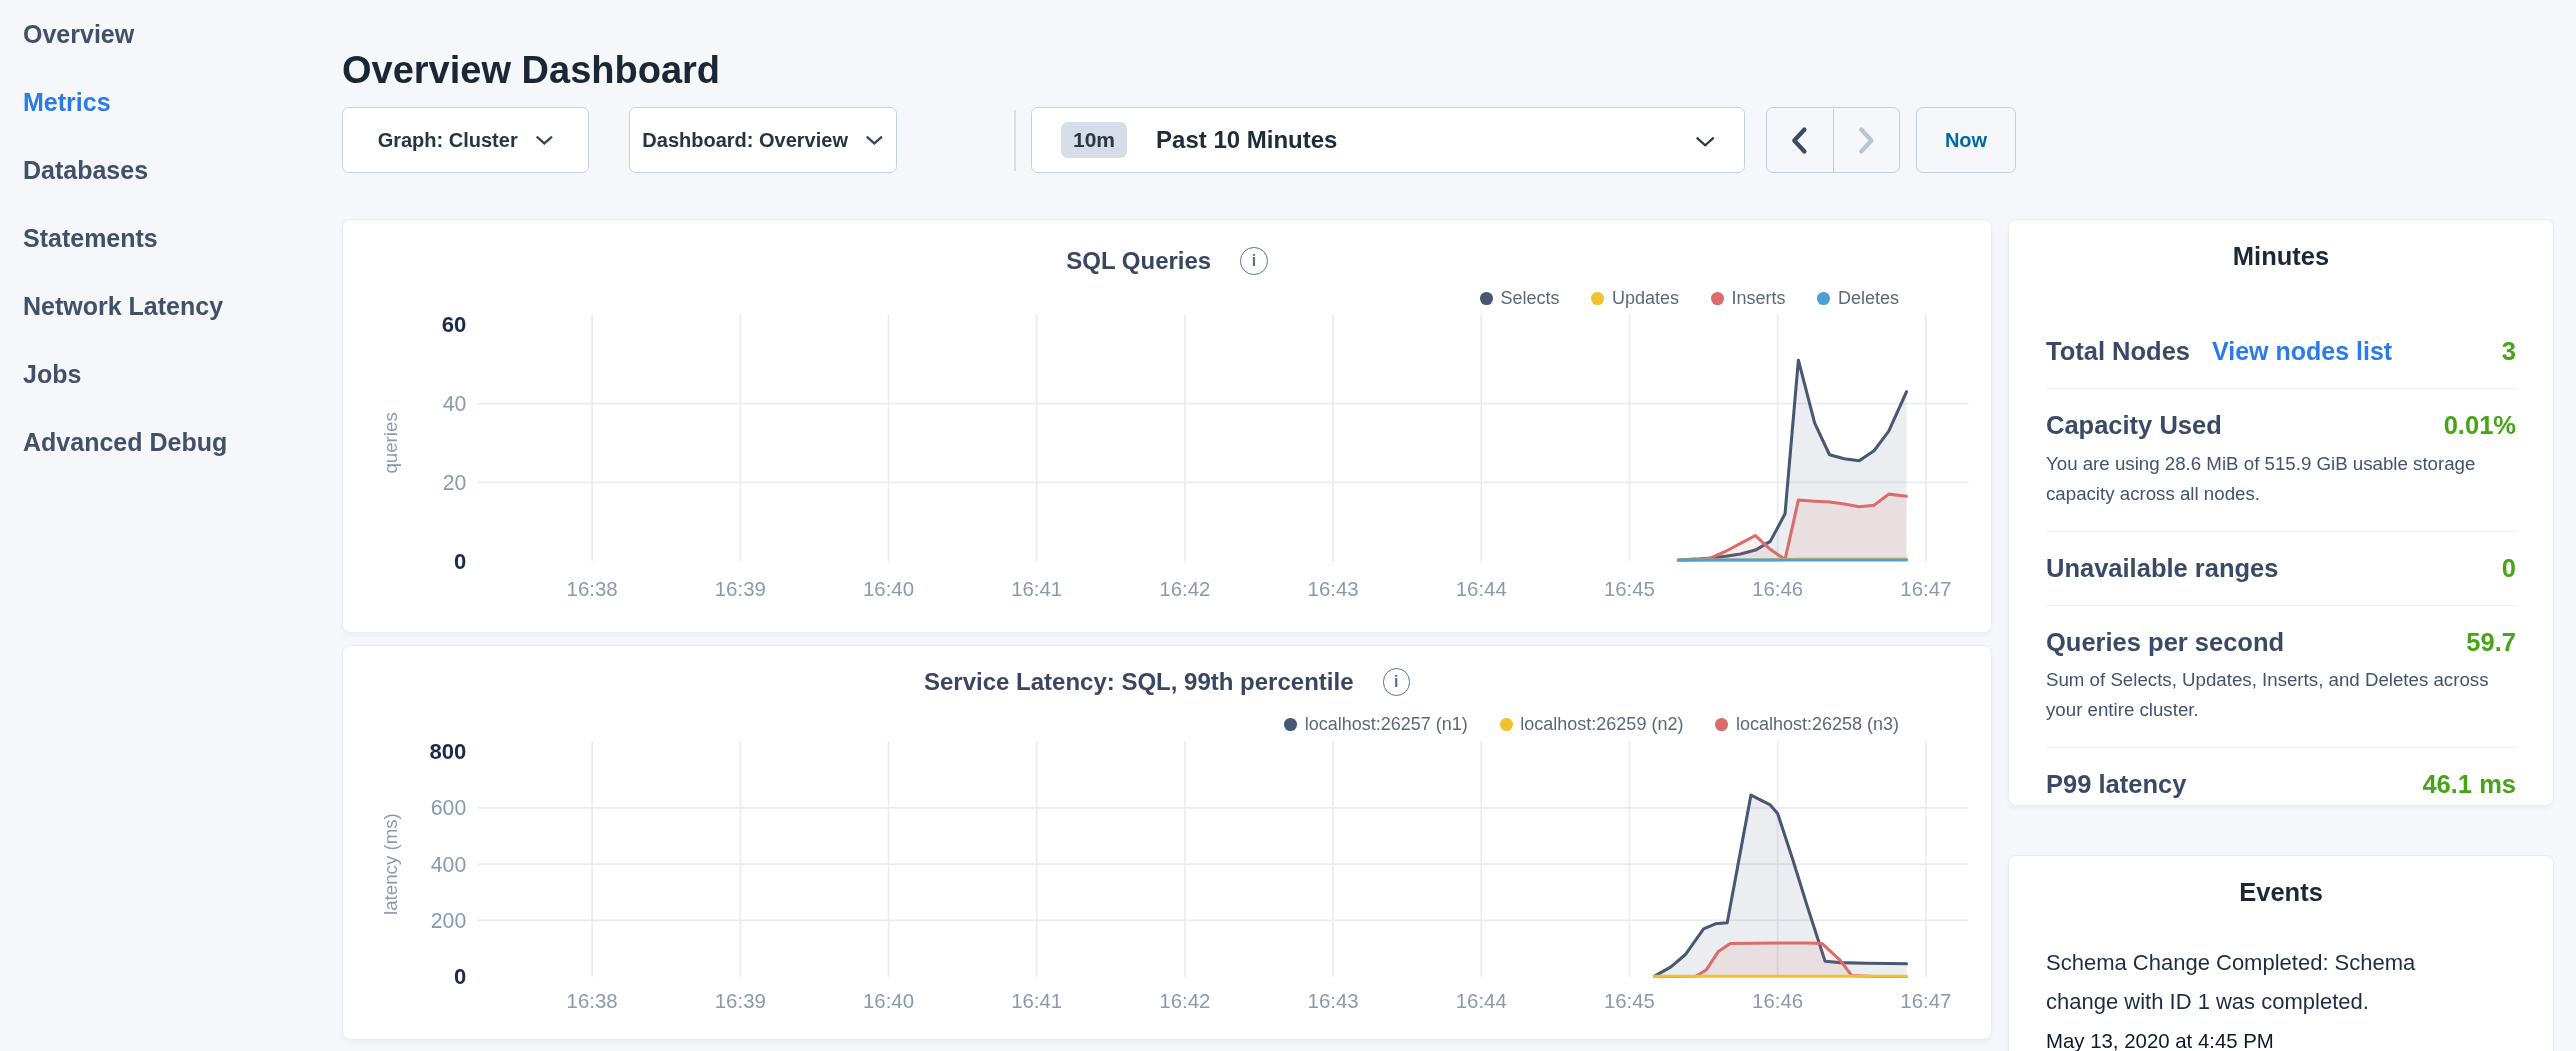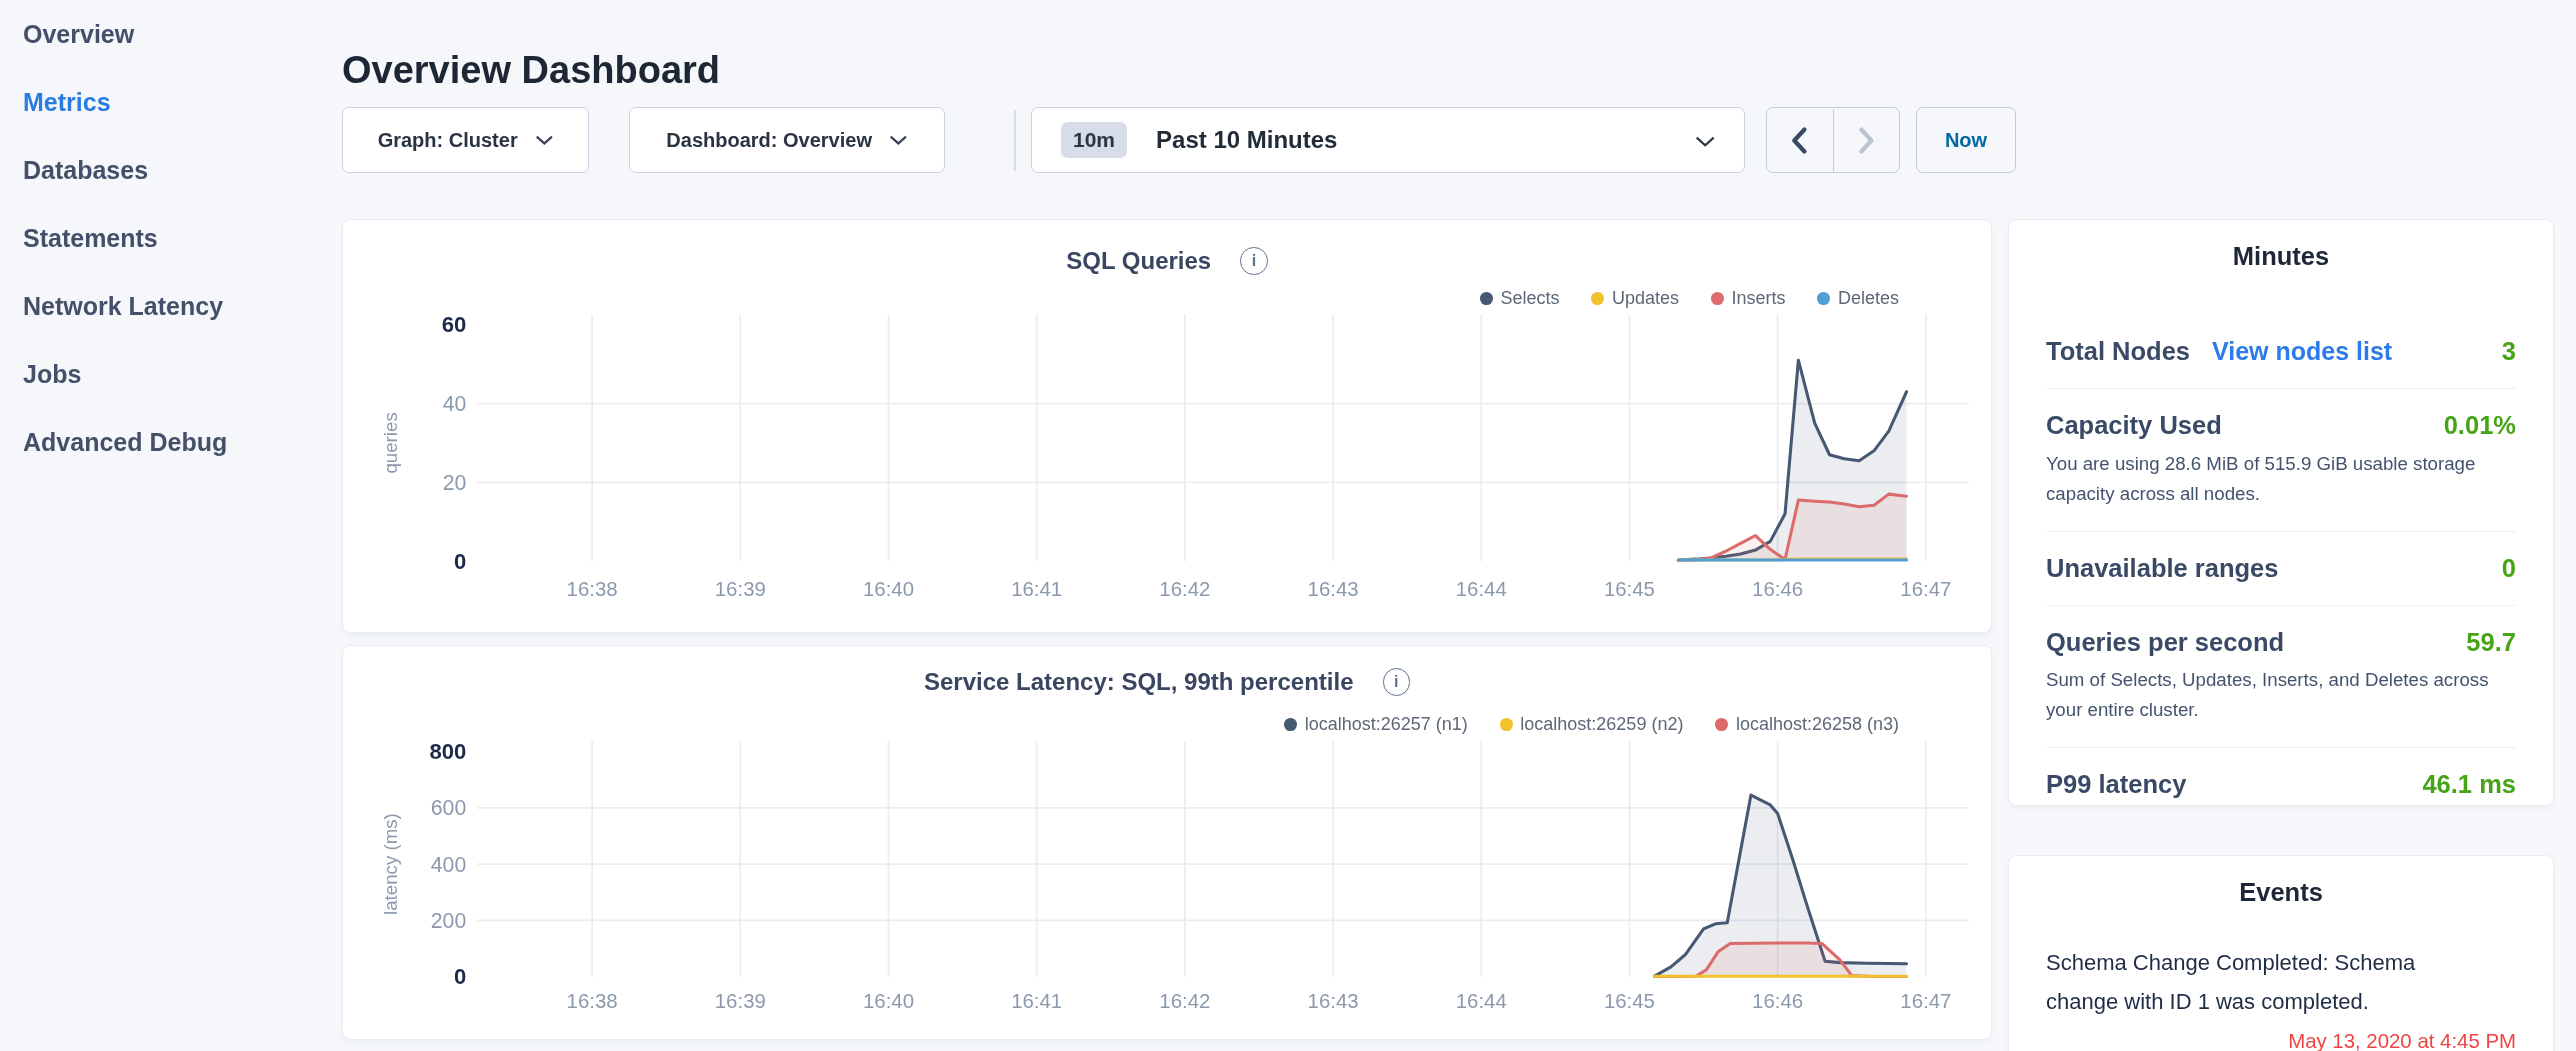--- a/index.html
+++ b/index.html
@@ -20,21 +20,21 @@
   #main-title{
     position:absolute;left:342px;top:24px;font-size:38px;font-weight:700;color:#1d2634;
   }
   .ctl{
     position:absolute;top:107px;height:66px;box-sizing:border-box;
     display:flex;align-items:center;justify-content:center;
     border:1.7px solid #c9d1dd;border-radius:6.8px;background:#ffffff;cursor:pointer;
   }
   .ctl-label{font-size:20px;font-weight:700;color:#2a3342;}
   #dd-graph{left:342px;width:247px;gap:17px;}
-  #dd-dashboard{left:629px;width:316px;gap:17px;}
+  #dd-dashboard{left:629px;width:268px;gap:17px;}
   #ctl-divider{position:absolute;left:1014px;top:110px;width:1.7px;height:61px;background:#d9dee6;}
   #time-selector{left:1031px;width:714px;justify-content:flex-start;}
   #time-badge{
     margin-left:29px;background:#d7dde8;border-radius:6.8px;padding:6px 12px;
     font-size:21px;font-weight:700;color:#2c3644;
   }
   #time-label{margin-left:29px;font-size:24px;font-weight:700;color:#222b38;}
   #time-chevron{position:absolute;right:29px;top:27px;}
   #nav-arrows{left:1766px;width:134px;background:transparent;padding:0;justify-content:space-between;border-color:#c4ccd9;}
   .arrow-cell{width:66px;height:63px;display:flex;align-items:center;justify-content:center;cursor:pointer;}
@@ -75,21 +75,21 @@
   .summary-row:last-child{border-bottom:none;}
   .row-line{display:flex;align-items:baseline;}
   .row-label{font-size:25.5px;font-weight:700;color:#3a4a66;white-space:nowrap;}
   .row-link{font-size:25px;font-weight:600;color:#2b7bea;margin-left:22px;cursor:pointer;white-space:nowrap;}
   .row-value{font-size:25.5px;font-weight:700;color:#47a417;margin-left:auto;white-space:nowrap;}
   .row-desc{margin-top:8.5px;font-size:18.7px;line-height:30px;color:#43536e;max-width:476px;}
   
   #events-list{margin-top:36px;}
   .event-item{}
   .event-msg{font-size:22px;line-height:39px;color:#1f2c45;max-width:383px;}
-  .event-time{margin-top:8.5px;font-size:20.4px;color:#ef4444;text-align:right;}
+  .event-time{margin-top:8.5px;font-size:20.4px;color:#0f172a;}
 </style>
 </head>
 <body>
 
 <nav id="sidebar">
     <div class="side-item">Overview</div>
     <div class="side-item active">Metrics</div>
     <div class="side-item">Databases</div>
     <div class="side-item">Statements</div>
     <div class="side-item">Network Latency</div>

